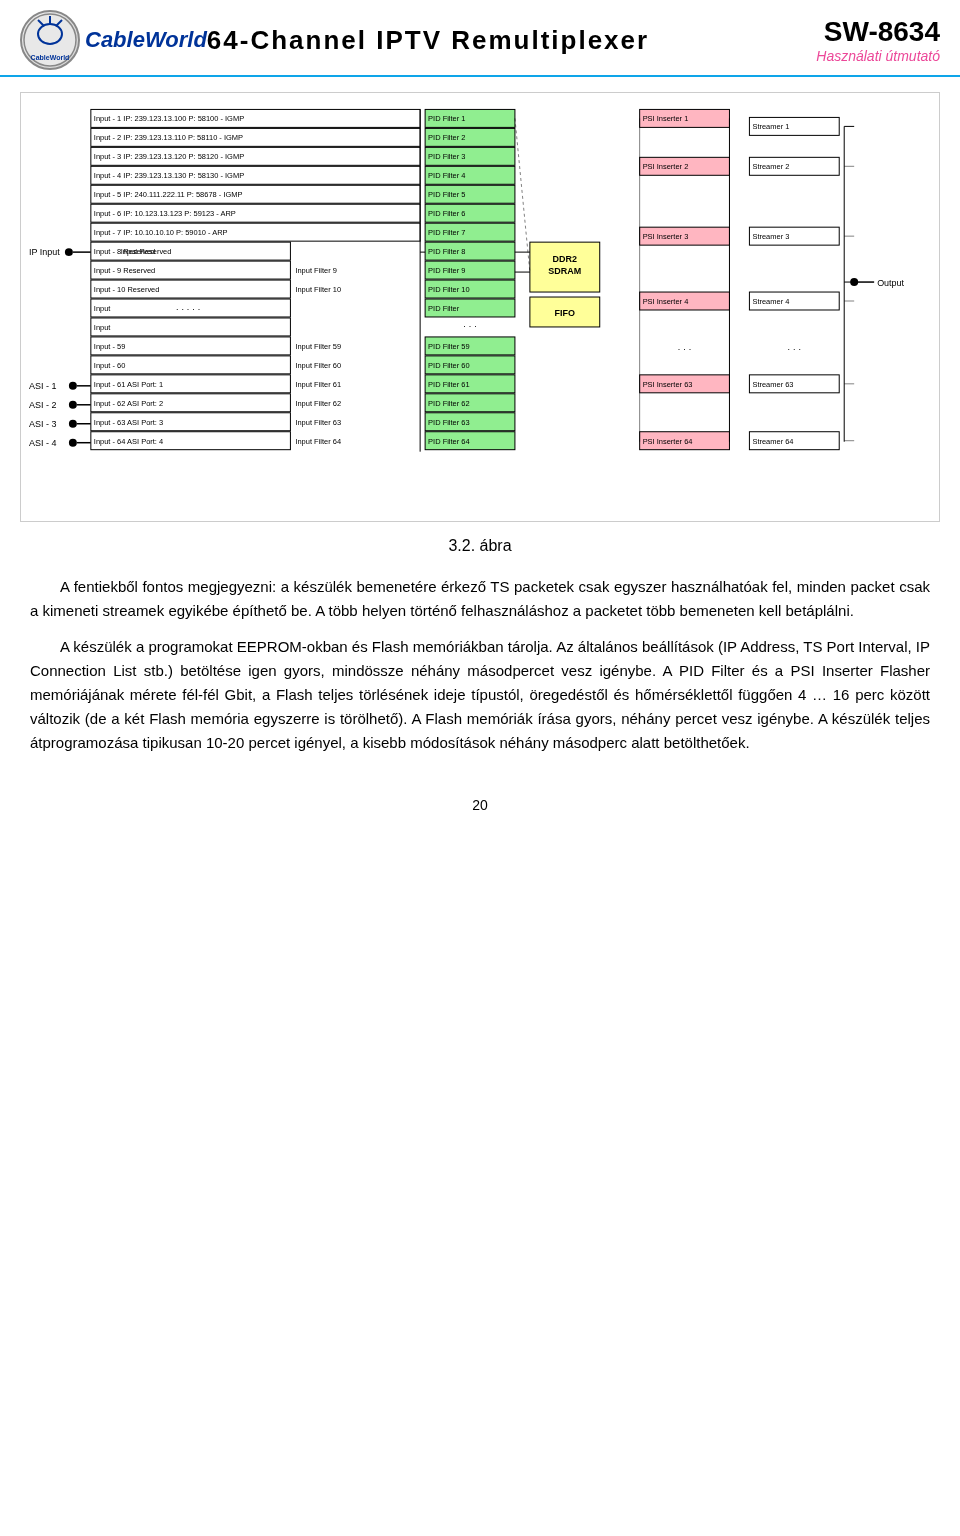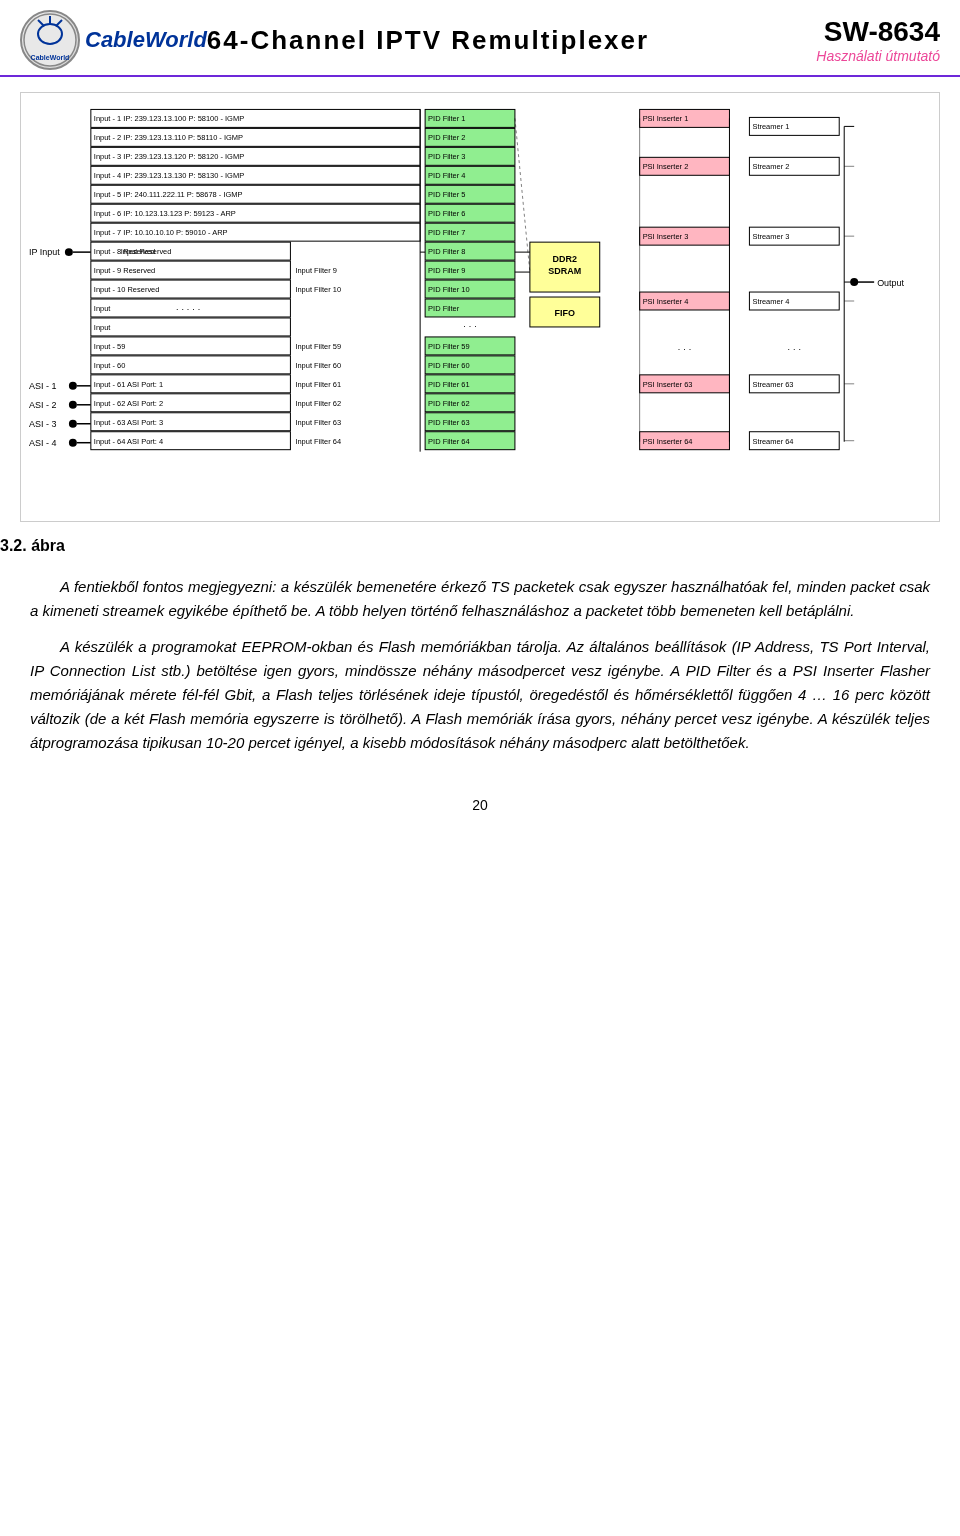--- a/index.html
+++ b/index.html
@@ -10,21 +10,21 @@
       min-height: 1536px;
       padding: 0;
     }
 
     
     .header {
       display: flex;
       align-items: center;
       justify-content: space-between;
       padding: 10px 20px 5px 20px;
-      border-bottom: 2px solid #6d28d9;
+      border-bottom: 2px solid #0ea5e9;
     }
     .logo-area {
       display: flex;
       align-items: center;
     }
     .logo-circle {
       width: 60px;
       height: 60px;
       border-radius: 50%;
       background: radial-gradient(circle at 40% 40%, #ffffff, #cccccc);
@@ -77,37 +77,37 @@
       margin: 15px 20px;
       position: relative;
       height: 430px;
       border: 1px solid #ccc;
       background: #fff;
       overflow: hidden;
     }
 
     
     .figure-caption {
+      text-align: center;
       margin: 5px 0 10px 0;
       font-size: 16px;
-      font-weight: bold;
+      font-weight: normal;
     }
 
     
     .text-content {
       padding: 10px 30px;
       font-size: 15px;
       line-height: 1.6;
       color: #000;
       text-align: justify;
     }
     .text-content p {
       margin-bottom: 12px;
       text-indent: 0;
-      font-style: italic;
     }
     .text-content p.indent {
       text-indent: 30px;
     }
 
     
     .page-number {
       text-align: center;
       padding: 20px;
       font-size: 14px;

